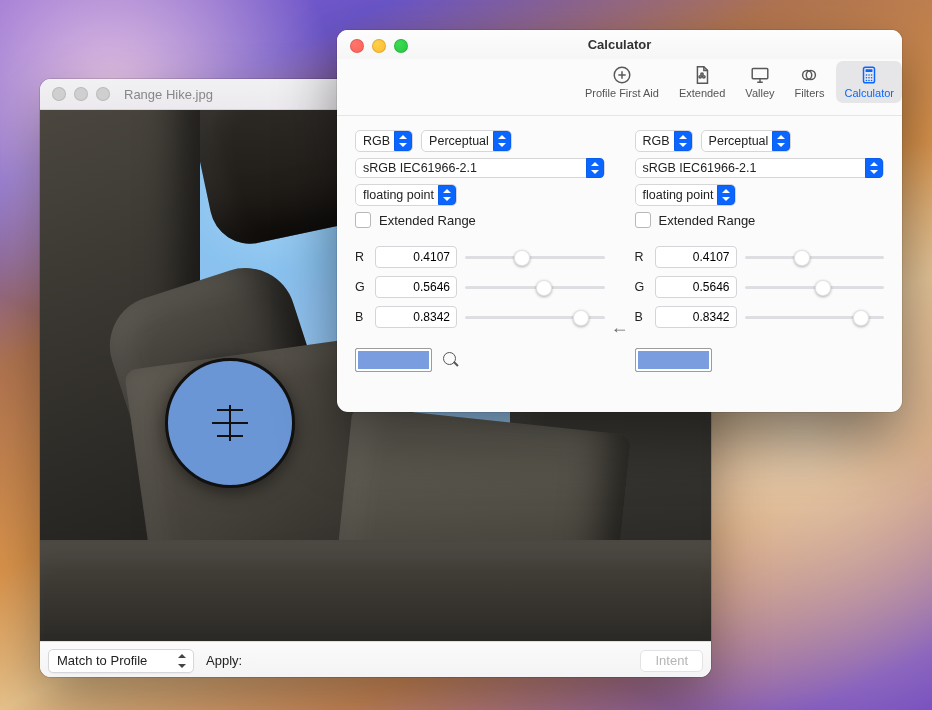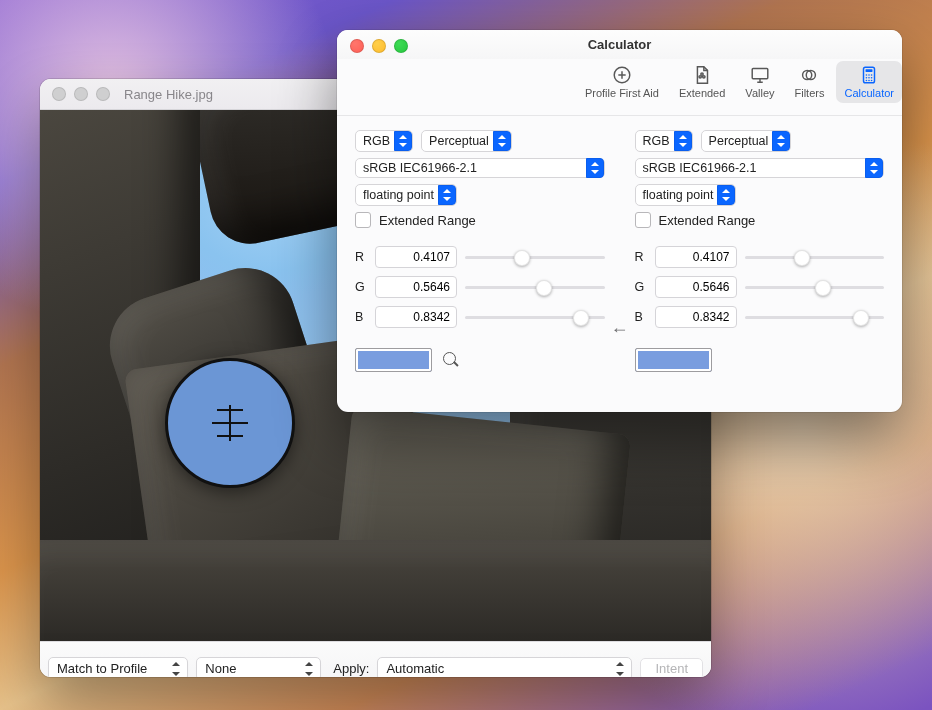--- a/index.html
+++ b/index.html
@@ -125,21 +125,21 @@
   .crossh {
     position:absolute; left:44px; top:61px; width:36px; height:2px; background:#111;
   }
 
   .img-footer {
     height: 37px;
     background: linear-gradient(#fbfbfb,#f3f3f5);
     border-top:1px solid #dedde0;
     display:flex;
     align-items:center;
-    padding: 8px 8px;
+    padding: 0 8px;
     gap: 8px;
   }
   .mac-popup {
     display:inline-flex;
     align-items:center;
     justify-content:space-between;
     background:#ffffff;
     border:1px solid #d6d5d8;
     border-radius:5px;
     height:22px;
@@ -378,29 +378,21 @@
       <div class="cross" data-interactable="false"></div>
       <div class="crossh" data-interactable="false"></div>
     </div>
   </div>
 
   <div class="img-footer" data-interactable="false">
     <div class="mac-popup" style="width:132px" data-interactable="true">
       <span data-interactable="false">Match to Profile</span>
       <span class="updown" data-interactable="false"></span>
     </div>
-    <div class="mac-popup" style="width:116px" data-interactable="true">
-      <span data-interactable="false">None</span>
-      <span class="updown" data-interactable="false"></span>
-    </div>
     <span class="intent-label" data-interactable="false">Apply:</span>
-    <div class="mac-popup" style="width:252px" data-interactable="true">
-      <span data-interactable="false">Automatic</span>
-      <span class="updown" data-interactable="false"></span>
-    </div>
     <button class="apply-btn" data-interactable="true">Intent</button>
   </div>
 </div>
 
 <div class="calc-window" data-interactable="false">
   <div class="calc-titlebar" data-interactable="true">
     <div class="traffic-active" data-interactable="false">
       <span class="dot red" data-interactable="true"></span>
       <span class="dot yellow" data-interactable="true"></span>
       <span class="dot green" data-interactable="true"></span>

